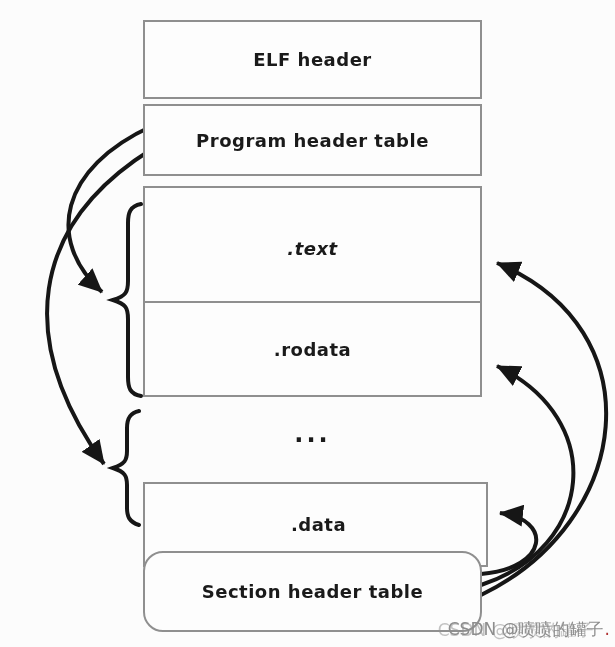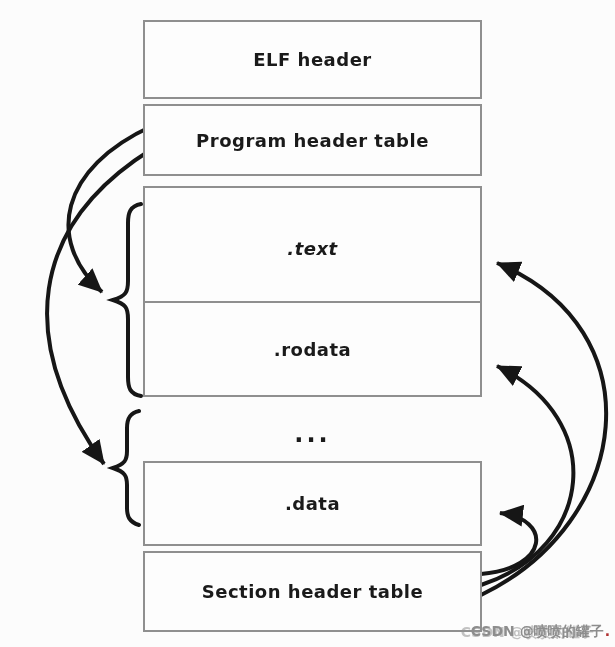--- a/index.html
+++ b/index.html
@@ -46,39 +46,39 @@
     font-weight: bold;
     font-size: 18px;
     color: var(--text);
     letter-spacing: 0.5px;
     box-sizing: content-box;
   }
   .box-elf    { top: 20px;  height: 75px; }
   .box-phdr   { top: 104px; height: 68px; align-items: center; }
   .box-text   { top: 186px; height: 121px; font-style: italic; }
   .box-rodata { top: 301px; height: 92px; }
-  .box-data   { top: 461px; height: 81px; }
-  .box-shdr   { top: 551px; height: 77px; }
+  .box-data   { top: 482px; height: 81px; padding-left: 6px; }
+  .box-shdr   { top: 551px; height: 77px; border-radius: 20px; }
   .ellipsis {
     position: absolute;
     left: 143px;
     top: 420px;
     width: 339px;
     text-align: center;
     font-weight: bold;
     font-size: 24px;
     letter-spacing: 3px;
     color: var(--text);
   }
   .watermark {
     position: absolute;
     right: 5px;
     bottom: 6px;
-    font-size: 14px;
-    font-weight: bold;
+    font-size: 17px;
+    font-weight: normal;
     color: var(--watermark);
     white-space: nowrap;
     text-shadow: -10px 1px 0 rgba(145,145,145,0.55);
   }
   .wm-dot {
     color: var(--watermark-dot);
     text-shadow: none;
     margin-left: 1px;
   }
 </style>

